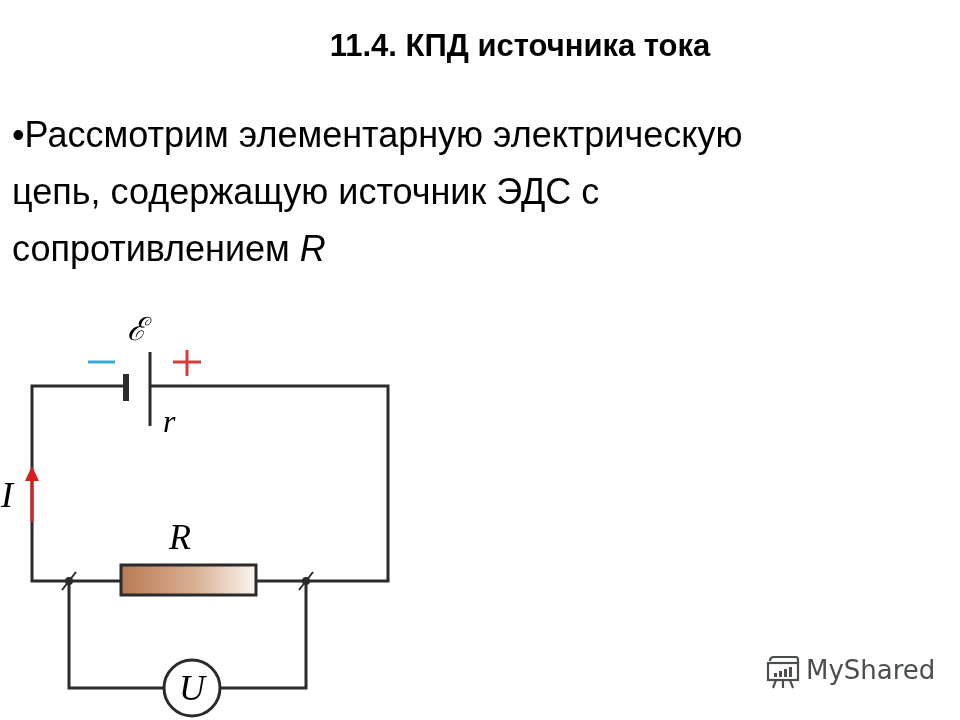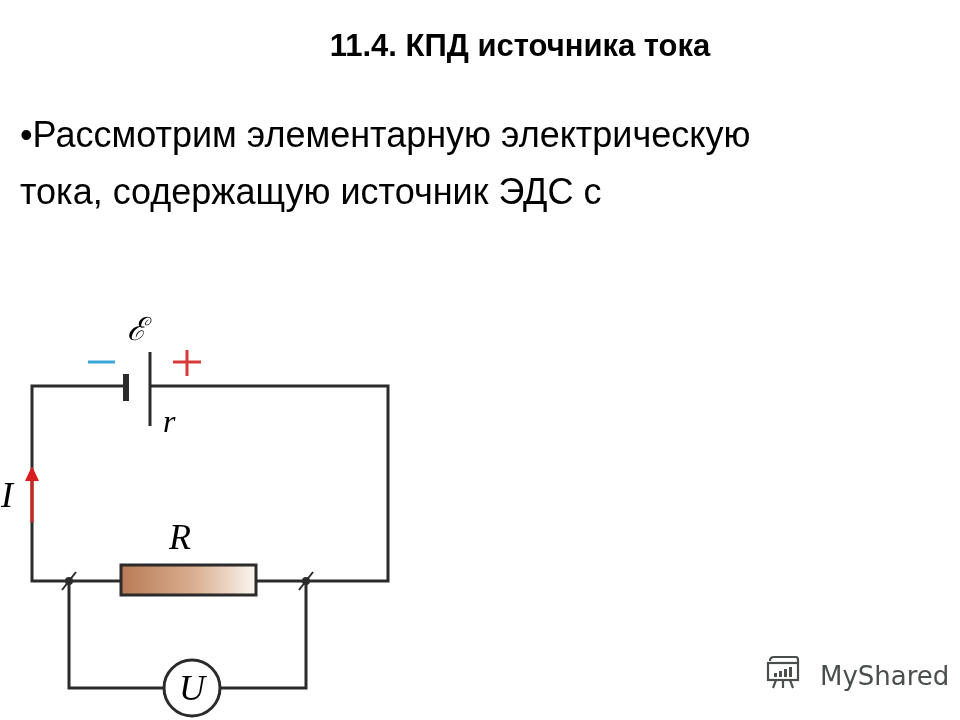--- a/index.html
+++ b/index.html
@@ -1,33 +1,34 @@
 <!DOCTYPE html>
 <html><head>
 <meta charset="utf-8">
 <style>
   html, body { margin:0; padding:0; }
   body { width:960px; height:720px; background:#ffffff; position:relative; overflow:hidden;
          font-family:"Liberation Sans", sans-serif; color:#000; }
   .title { position:absolute; left:0; width:960px; top:28px; text-align:center; padding-left:80px; box-sizing:border-box;
            font-weight:bold; font-size:31px; letter-spacing:0px; }
-  .body-text { position:absolute; left:12px; top:106px; width:900px; font-size:36px; line-height:57px;margin-left:8px; }
+  .body-text { position:absolute; left:12px; top:106px; width:900px; font-size:36px; line-height:57px; }
   .body-text i { font-style:italic; }
   .circuit { position:absolute; left:0; top:300px; }
-  .logo { position:absolute; left:766px; top:655px; display:flex; align-items:flex-end; gap:20px; }
+  .logo { position:absolute; left:766px; top:655px; display:flex; align-items:flex-start; gap:6px; }
   .logo-text { font-family:"DejaVu Sans", sans-serif; font-size:26px; color:#4a4f4c; letter-spacing:0px; }
 </style>
 </head>
 <body>
 
 <div class="title">11.4. КПД источника тока</div>
 
 <div class="body-text">
   <div><span>•</span><span>Рассмотрим элементарную электрическую</span></div>
-  <div>тока, содержащую источник ЭДС с</div>
+  <div>цепь, содержащую источник ЭДС с</div>
+  <div><span>сопротивлением </span><i>R</i></div>
 </div>
 
 <svg class="circuit" width="420" height="420" viewBox="0 300 420 420">
   <defs>
     <linearGradient id="resGrad" x1="0" x2="1" y1="0" y2="0">
       <stop offset="0" stop-color="#b97a55"></stop>
       <stop offset="0.55" stop-color="#d9b092"></stop>
       <stop offset="1" stop-color="#fbf6f1"></stop>
     </linearGradient>
   </defs>

